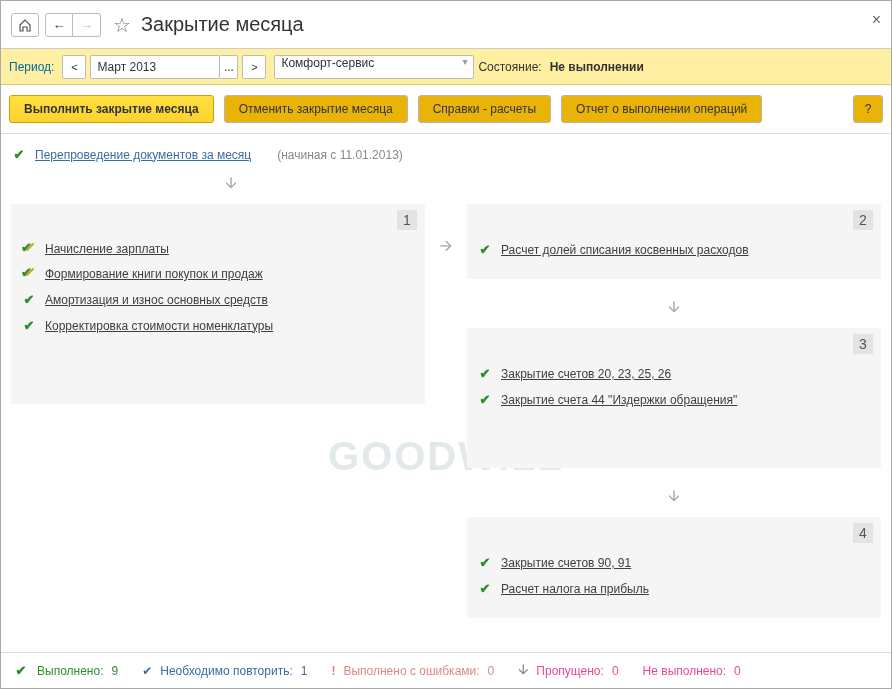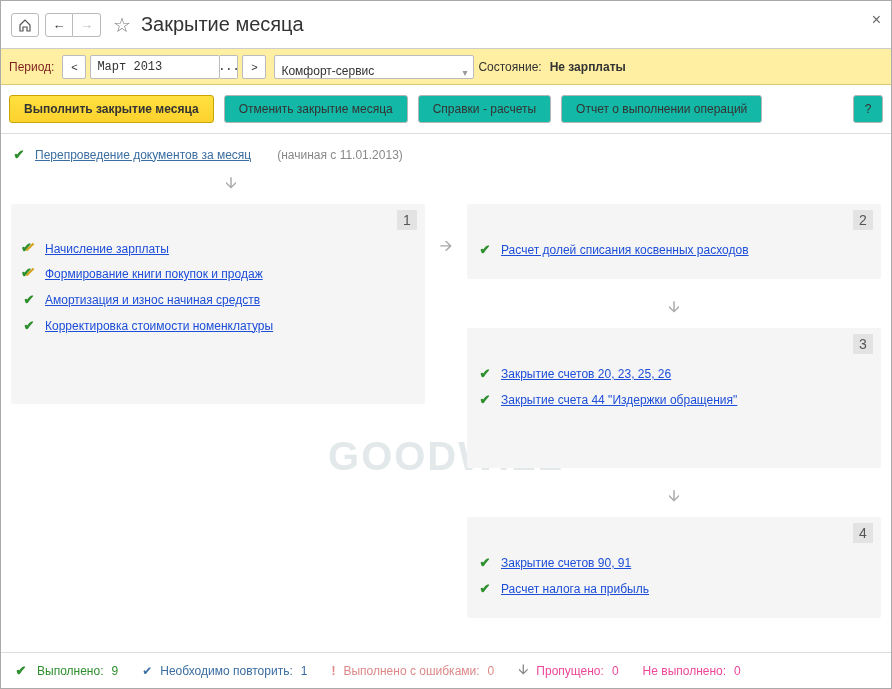--- a/index.html
+++ b/index.html
@@ -9,37 +9,37 @@
 .nav-btns { display: flex; gap: 6px; margin-right: 12px; }
 .nav-btn { width: 28px; height: 24px; border: 1px solid #bbb; border-radius: 3px; background: #fff; display: flex; align-items: center; justify-content: center; cursor: pointer; font-size: 13px; }
 .btn-group { display: flex; }
 .btn-group .nav-btn:first-child { border-top-right-radius: 0; border-bottom-right-radius: 0; }
 .btn-group .nav-btn:last-child { border-top-left-radius: 0; border-bottom-left-radius: 0; border-left: none; }
 .star { font-size: 20px; color: #777; margin-right: 10px; }
 .title { font-size: 20px; font-weight: normal; }
 .close-x { position: absolute; right: 10px; top: 10px; font-size: 16px; color: #666; cursor: pointer; }
 
 .period-bar { background: #ffefa3; border-bottom: 1px solid #d9c970; height: 36px; display: flex; align-items: center; padding: 0 8px; gap: 4px; }
-.period-label { margin-right: 4px; color: #7f1d1d; }
+.period-label { margin-right: 4px; color: #0369a1; }
 .sq-btn { width: 24px; height: 24px; border: 1px solid #bbb; background: #fff; border-radius: 2px; display: flex; align-items: center; justify-content: center; cursor: pointer; font-size: 11px; }
-.period-input { height: 24px; border: 1px solid #bbb; background: #fff; border-radius: 2px; padding: 0 6px; display: flex; align-items: center; font-family: Liberation Mono, monospace; }
+.period-input { height: 24px; border: 1px solid #bbb; background: #fff; border-radius: 2px; padding: 0 6px; display: flex; align-items: center; }
 .period-month { width: 130px; }
 .period-dots { width: 18px; justify-content: center; border-left: none; border-top-left-radius: 0; border-bottom-left-radius: 0; }
-.org-select { width: 200px; height: 24px; border: 1px solid #bbb; background: #fff; border-radius: 2px; padding: 0 6px; display: flex; align-items: flex-end; justify-content: space-between; margin-left: 4px; }
+.org-select { width: 200px; height: 24px; border: 1px solid #bbb; background: #fff; border-radius: 2px; padding: 0 6px; display: flex; align-items: flex-start; justify-content: space-between; margin-left: 4px; }
 .status-label { margin-left: 0; }
 .status-value { font-weight: bold; margin-left: 4px; }
 
 .action-bar { display: flex; align-items: center; padding: 10px 8px; gap: 10px; border-bottom: 1px solid #ddd; }
-.btn { height: 28px; padding: 0 14px; border: 1px solid #b5b5b5; border-radius: 3px; background: #14b8a6; cursor: pointer; display: flex; align-items: center; font-size: 12px; }
+.btn { height: 28px; padding: 0 14px; border: 1px solid #b5b5b5; border-radius: 3px; background: #eab308; cursor: pointer; display: flex; align-items: center; font-size: 12px; }
 .btn-primary { background: linear-gradient(#ffe040, #fdd22d); font-weight: bold; border-color: #c9a300; }
 .help-btn { width: 28px; justify-content: center; margin-left: auto; }
 
 .content { padding: 10px 10px; position: relative; height: 510px; overflow: hidden; }
 .op-line { display: flex; align-items: center; gap: 8px; padding: 3px 0; }
-.op-link { color: #1d4ed8; text-decoration: underline; cursor: pointer; }
+.op-link { color: #404040; text-decoration: underline; cursor: pointer; }
 .op-link.blue { color: #3a6da1; }
 .op-hint { color: #888; margin-left: 18px; }
 .check { color: #2d8f2d; font-weight: bold; font-size: 13px; display: inline-block; width: 16px; text-align: center; }
 .check-edit { position: relative; width: 16px; height: 14px; }
 .check-edit::before { content: "✔"; color: #2d8f2d; font-weight: bold; font-size: 13px; position: absolute; left: 0; top: -2px; }
 .check-edit::after { content: ""; position: absolute; left: 4px; top: 4px; width: 10px; height: 2px; background: #d4a017; transform: rotate(-45deg); }
 
 .arrow-down { text-align: center; color: #aaa; font-size: 16px; margin: 6px 0; }
 .arrow-right { color: #aaa; font-size: 16px; display: flex; align-items: center; justify-content: center; }
 
@@ -87,21 +87,21 @@
     <div style="display:flex;">
       <div class="period-input period-month">Март 2013</div>
       <div class="period-input period-dots">...</div>
     </div>
     <div class="sq-btn">&gt;</div>
     <div class="org-select">
       <span>Комфорт-сервис</span>
       <span style="color:#999;font-size:10px;">▾</span>
     </div>
     <span class="status-label">Состояние:</span>
-    <span class="status-value">Не зарплаты</span>
+    <span class="status-value">Не выполнении</span>
   </div>
 
   <div class="action-bar">
     <div class="btn btn-primary">Выполнить закрытие месяца</div>
     <div class="btn">Отменить закрытие месяца</div>
     <div class="btn">Справки - расчеты</div>
     <div class="btn">Отчет о выполнении операций</div>
     <div class="btn help-btn">?</div>
   </div>
 
@@ -125,21 +125,21 @@
           <div class="op-line">
             <span class="check-edit"></span>
             <span class="op-link">Начисление зарплаты</span>
           </div>
           <div class="op-line">
             <span class="check-edit"></span>
             <span class="op-link">Формирование книги покупок и продаж</span>
           </div>
           <div class="op-line">
             <span class="check">✔</span>
-            <span class="op-link">Амортизация и износ начиная средств</span>
+            <span class="op-link">Амортизация и износ основных средств</span>
           </div>
           <div class="op-line">
             <span class="check">✔</span>
             <span class="op-link">Корректировка стоимости номенклатуры</span>
           </div>
         </div>
       </div>
       <div class="arrow-right" style="width:14px;padding-top:30px;align-items:flex-start;">🡪</div>
       <div class="col">
         <div class="block">

